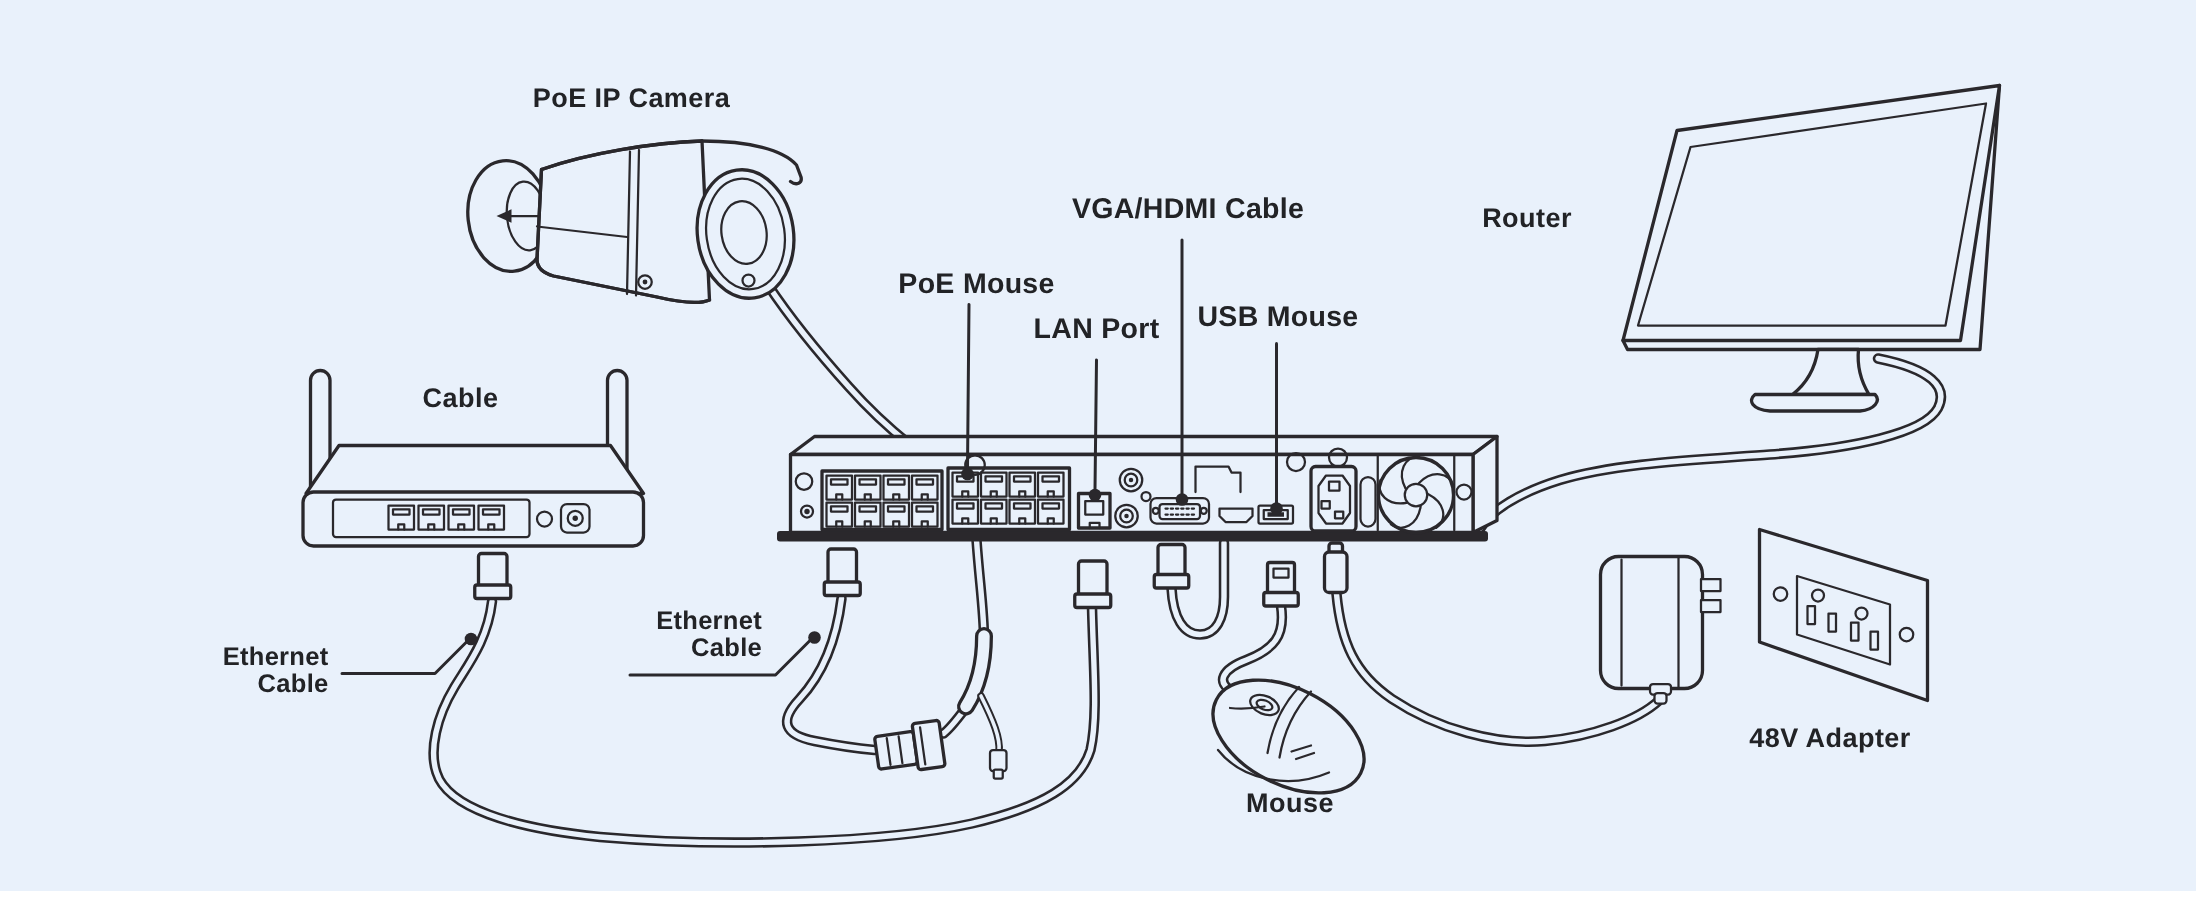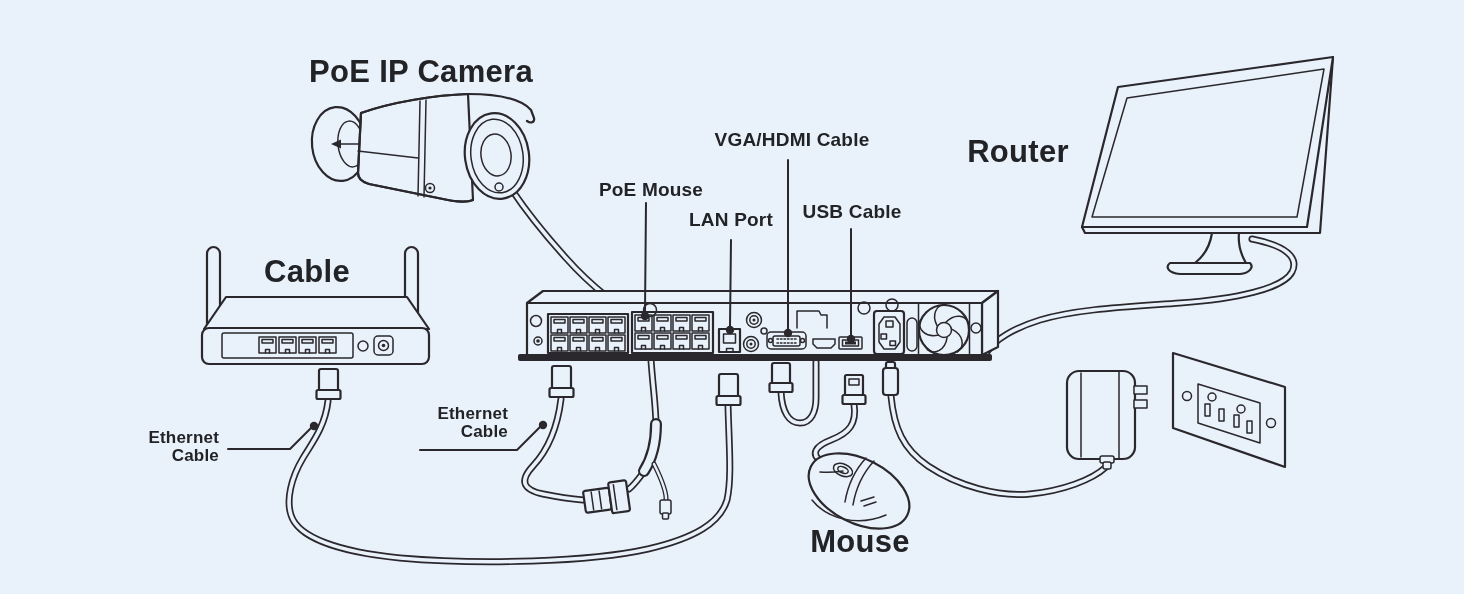--- a/index.html
+++ b/index.html
@@ -2,21 +2,21 @@
 <html><head>
 <meta charset="utf-8">
 <style>
   html,body{margin:0;padding:0;}
   body{width:1464px;height:600px;position:relative;overflow:hidden;
        background:#e9f1fb;font-family:"Liberation Sans",sans-serif;}
   .stage{position:absolute;inset:0;}
   svg{position:absolute;left:0;top:0;}
   .lbl{position:absolute;transform:translateX(-50%);white-space:nowrap;
        color:#222326;line-height:1;}
-  .device{font-size:31px;font-weight:800;letter-spacing:.3px;}
+  .device{font-size:18px;font-weight:800;letter-spacing:.3px;}
   .port{font-size:19px;font-weight:600;letter-spacing:.2px;}
   .eth{position:absolute;text-align:right;color:#222326;font-size:17px;
        font-weight:600;line-height:18px;letter-spacing:.2px;}
   .eth span{display:block;}
   .bottom-strip{position:absolute;left:0;bottom:0;width:100%;height:6px;background:#ffffff;}
   
   .ln{fill:none;stroke:#2a282c;stroke-width:2.2;stroke-linecap:round;stroke-linejoin:round;}
   .ln2{fill:none;stroke:#2a282c;stroke-width:1.5;stroke-linecap:round;stroke-linejoin:round;}
   .fill{fill:#e9f1fb;}
   .solid{fill:#2a282c;stroke:none;}
@@ -320,25 +320,26 @@
   <g>
     <path class="leader" d="M 420,450 L 517,450 L 540,427"></path>
         <circle class="dot" cx="543" cy="425" r="4.2"></circle>
   </g>
 </svg>
 
 <div class="lbl device" style="left:421px;top:56px">PoE IP Camera</div>
 <div class="lbl device" style="left:307px;top:256px">Cable</div>
 <div class="lbl device" style="left:1018px;top:136px">Router</div>
 <div class="lbl device" style="left:860px;top:526px">Mouse</div>
+<div class="lbl device" style="left:1220px;top:483px">48V Adapter</div>
 
 <div class="lbl port" style="left:651px;top:180px">PoE Mouse</div>
 <div class="lbl port" style="left:731px;top:210px">LAN Port</div>
 <div class="lbl port" style="left:792px;top:130px">VGA/HDMI Cable</div>
-<div class="lbl port" style="left:852px;top:202px">USB Cable</div>
+<div class="lbl port" style="left:852px;top:202px">USB Mouse</div>
 
 <div class="eth" style="right:1245px;top:429px">
   <span>Ethernet</span>
   <span>Cable</span>
 </div>
 <div class="eth" style="right:956px;top:405px">
   <span>Ethernet</span>
   <span>Cable</span>
 </div>
 

